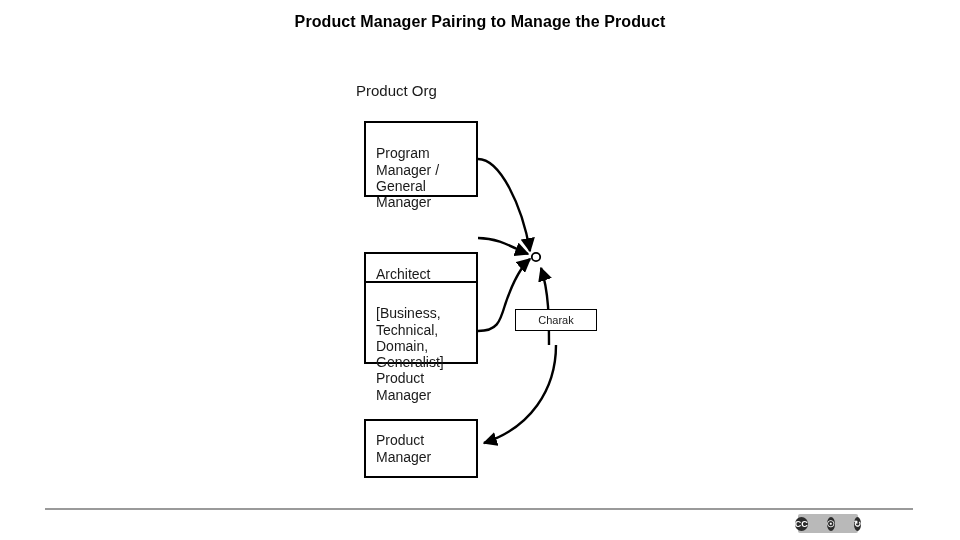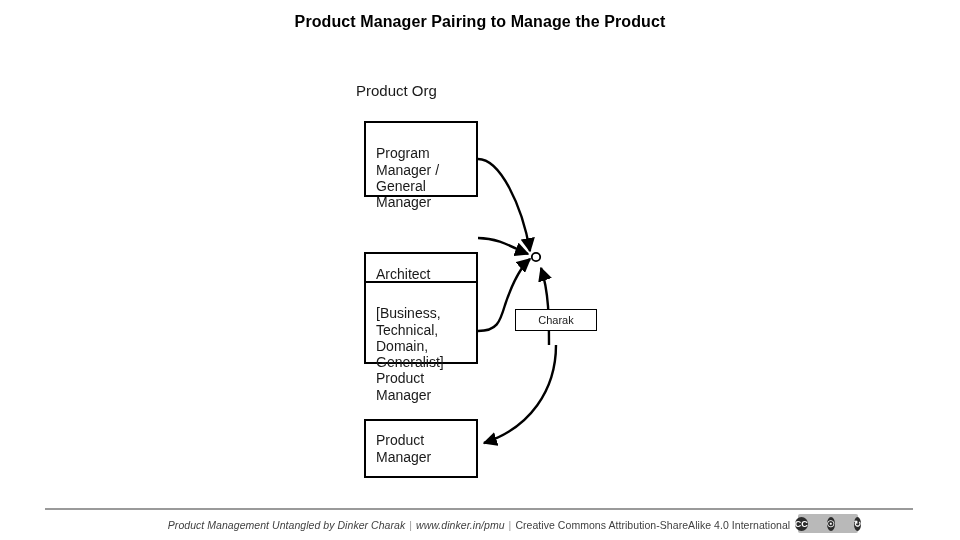--- a/index.html
+++ b/index.html
@@ -195,25 +195,20 @@
     <span class="node-text">Product
 Manager</span>
   </div>
 
   <div id="edge-label-pairing">
     <span>Charak</span>
   </div>
 
   <div id="footer-rule"></div>
 
-  <div id="footer-bar">
-    <div id="footer-text">
-      <span class="f-italic">Product Management Untangled by Dinker Charak</span><span class="f-sep">|</span><span class="f-italic">www.dinker.in/pmu</span><span class="f-sep">|</span><span>Creative Commons Attribution-ShareAlike 4.0 International</span>
-    </div>
-  </div>
 
   <div id="cc-badge">
     <span class="cc-disc">CC</span>
     <span class="cc-disc">☉</span>
     <span class="cc-disc">↻</span>
   </div>
 
 </div>
 
 </body></html>

